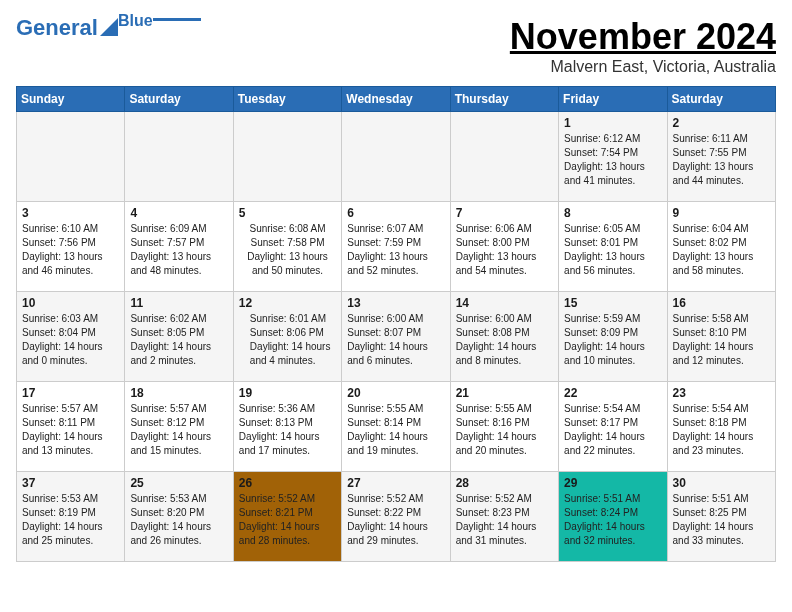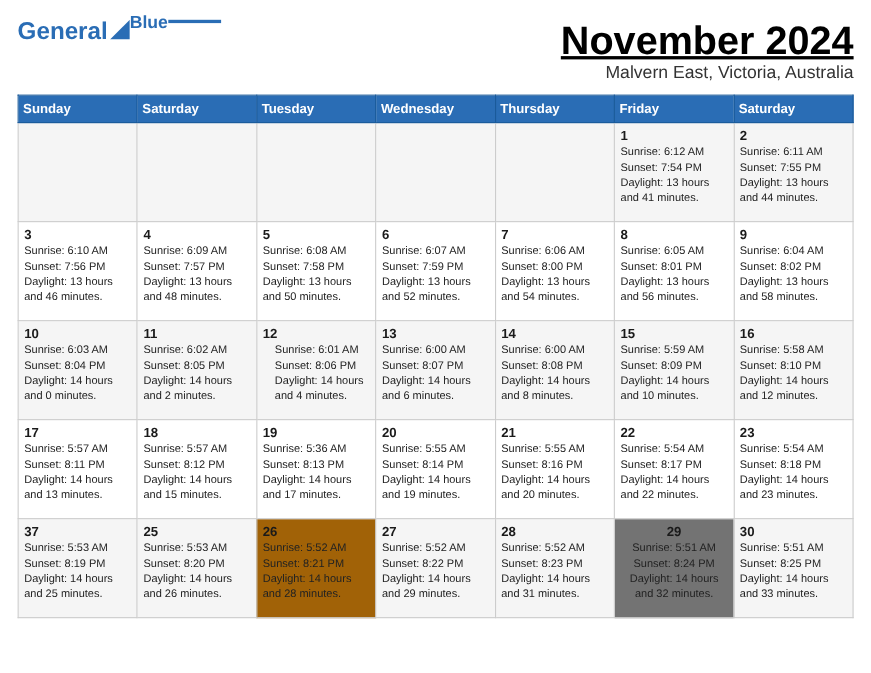--- a/index.html
+++ b/index.html
@@ -160,21 +160,21 @@
         </td>
         <td style="background: rgb(255, 255, 255);">
           <div class="day-number">4</div>
           <div class="day-info" style="white-space: pre-line;">Sunrise: 6:09 AM
 Sunset: 7:57 PM
 Daylight: 13 hours
 and 48 minutes.</div>
         </td>
         <td style="background: rgb(255, 255, 255);">
           <div class="day-number">5</div>
-          <div class="day-info" style="white-space: pre-line;">Sunrise: 6:08 AM
+          <div class="day-info" style="white-space: pre-line; text-align: center;">Sunrise: 6:08 AM
 Sunset: 7:58 PM
 Daylight: 13 hours
 and 50 minutes.</div>
         </td>
         <td style="background: rgb(255, 255, 255);">
           <div class="day-number">6</div>
           <div class="day-info" style="white-space: pre-line;">Sunrise: 6:07 AM
 Sunset: 7:59 PM
 Daylight: 13 hours
 and 52 minutes.</div>
@@ -332,21 +332,21 @@
 Daylight: 14 hours
 and 29 minutes.</div>
         </td>
         <td style="background: rgb(245, 245, 245);">
           <div class="day-number">28</div>
           <div class="day-info" style="white-space: pre-line;">Sunrise: 5:52 AM
 Sunset: 8:23 PM
 Daylight: 14 hours
 and 31 minutes.</div>
         </td>
-        <td style="background: #737373; text-align: center;">
+        <td style="background: #14b8a6;">
           <div class="day-number">29</div>
           <div class="day-info" style="white-space: pre-line;">Sunrise: 5:51 AM
 Sunset: 8:24 PM
 Daylight: 14 hours
 and 32 minutes.</div>
         </td>
         <td style="background: rgb(245, 245, 245);">
           <div class="day-number">30</div>
           <div class="day-info" style="white-space: pre-line;">Sunrise: 5:51 AM
 Sunset: 8:25 PM

